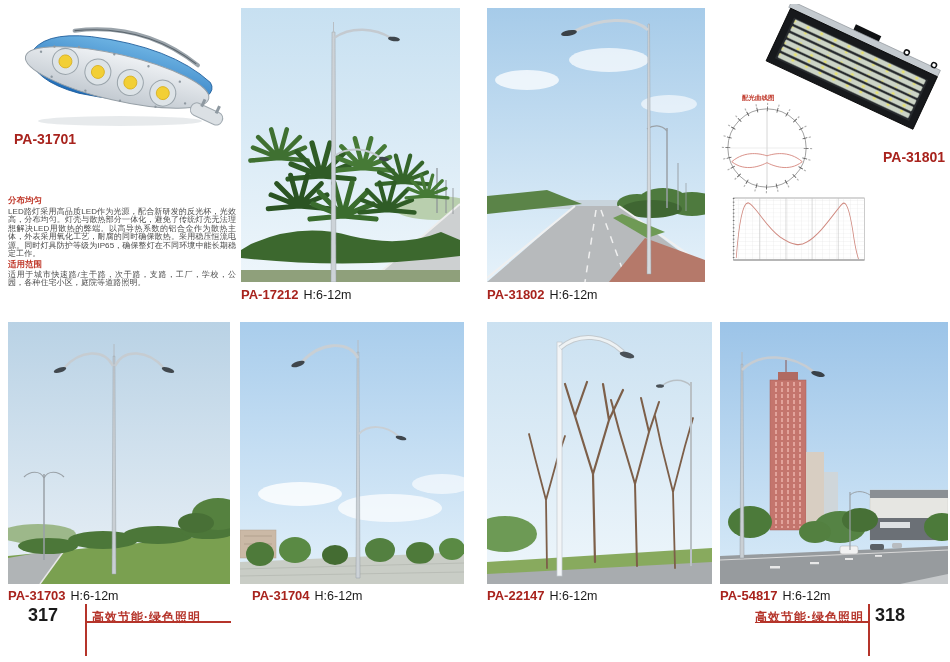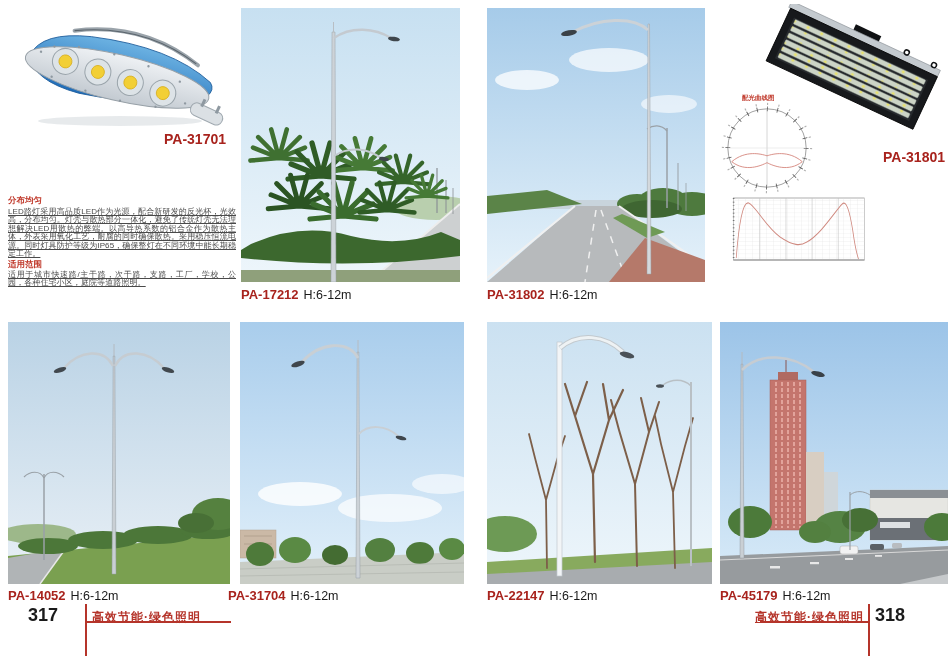--- a/index.html
+++ b/index.html
@@ -9,21 +9,21 @@
   figure.ph svg { display:block; width:100%; height:100%; }
 
   .plabel { position:absolute; white-space:nowrap; font-size:13px; }
   .plabel .model { color:#a8231d; font-weight:bold; margin-right:5px; }
   .plabel .ht { color:#1a1a1a; font-weight:normal; font-size:12.5px; }
 
   .big-model { position:absolute; color:#a8231d; font-weight:bold; font-size:14px; }
 
   .sec-title { position:absolute; color:#c0392b; font-weight:bold; font-size:8.5px; }
   .sec-body  { position:absolute; color:#4a4a4a; font-size:8px; line-height:8.4px;
-               text-align:justify; letter-spacing:0.1px;text-decoration:underline; }
+               text-align:justify; letter-spacing:0.1px; }
 
   .polar-title { position:absolute; color:#c0392b; font-weight:bold; font-size:6.5px; }
 
   .f-num { position:absolute; color:#1a1a1a; font-weight:bold; font-size:18px; }
   .f-slogan { position:absolute; color:#b5342a; font-weight:bold; font-size:12px; letter-spacing:1px;text-decoration:underline; }
   .f-div { position:absolute; width:2px; height:52px; background:#b5342a; }
   .f-line { position:absolute; height:1.5px; background:#b5342a; }
 </style>
 </head>
 <body>
@@ -72,21 +72,21 @@
       <path d="M52,30 Q118,6 180,36" fill="none" stroke="#9aa3aa" stroke-width="4" stroke-linecap="round"></path>
       <path d="M52,30 Q118,8 178,35" fill="none" stroke="#5a646c" stroke-width="1.2"></path>
       <g transform="rotate(12 186 72)">
         <rect x="184" y="72" width="34" height="13" rx="6" fill="#dbe0e4" stroke="#a0a9b0"></rect>
         <rect x="192" y="66" width="3" height="8" fill="#8f99a1"></rect>
         <rect x="208" y="66" width="3" height="8" fill="#8f99a1"></rect>
       </g>
     </g>
   </svg>
 </figure>
-<div class="big-model" style="left:14px;top:131px;width:212px;text-align:right">PA-31701</div>
+<div class="big-model" style="left:14px;top:131px;width:212px;text-align:left">PA-31701</div>
 
 <div class="sec-title" style="left:8px;top:195px">分布均匀</div>
 <div class="sec-body" style="left:8px;top:208px;width:228px">LED路灯采用高品质LED作为光源，配合新研发的反光杯，光效高，分布均匀。灯壳与散热部分一体化，避免了传统灯壳无法理想解决LED用散热的弊端。以高导热系数的铝合金作为散热主体，外表采用氧化工艺，耐腐的同时确保散热。采用稳压恒流电源。同时灯具防护等级为IP65，确保整灯在不同环境中能长期稳定工作。</div>
 <div class="sec-title" style="left:8px;top:259px">适用范围</div>
 <div class="sec-body" style="left:8px;top:271px;width:228px">适用于城市快速路/主干路，次干路，支路，工厂，学校，公园，各种住宅小区，庭院等道路照明。</div>
 
 <figure class="ph" style="left:241px;top:8px;width:219px;height:274px">
   <svg viewBox="0 0 219 274">
     <defs>
       <linearGradient id="sky1" x1="0" y1="0" x2="0" y2="1">
@@ -268,21 +268,21 @@
     </g>
     <polygon points="104,252 108,252 106.8,34 105.2,34" fill="#c9cfd4" stroke="#959ca2" stroke-width="0.5"></polygon>
     <line x1="106" y1="34" x2="106" y2="22" stroke="#b4bac0" stroke-width="1"></line>
     <path d="M105,44 C96,26 72,28 56,46" fill="none" stroke="#c6ccd1" stroke-width="2.5"></path>
     <ellipse cx="52" cy="48" rx="6.5" ry="2.4" fill="#41484e" transform="rotate(-18 52 48)"></ellipse>
     <path d="M107,44 C116,26 140,28 156,46" fill="none" stroke="#c6ccd1" stroke-width="2.5"></path>
     <ellipse cx="160" cy="48" rx="6.5" ry="2.4" fill="#41484e" transform="rotate(18 160 48)"></ellipse>
   </svg>
 </figure>
 <div class="plabel" style="left:8px;top:588px">
-  <span class="model">PA-14052</span><span class="ht">H:6-12m</span>
+  <span class="model">PA-31703</span><span class="ht">H:6-12m</span>
 </div>
 
 <figure class="ph" style="left:240px;top:322px;width:224px;height:262px">
   <svg viewBox="0 0 224 262">
     <defs>
       <linearGradient id="sky4" x1="0" y1="0" x2="0" y2="1">
         <stop offset="0" stop-color="#a9cdec"></stop>
           <stop offset="1" stop-color="#e2f0fa"></stop>
       </linearGradient>
     </defs>
@@ -309,21 +309,21 @@
     <line x1="0" y1="247" x2="224" y2="241" stroke="#b9bdb6" stroke-width="1"></line>
     <line x1="0" y1="254" x2="224" y2="250" stroke="#b9bdb6" stroke-width="1"></line>
     <polygon points="116,256 120,256 118.8,30 117.2,30" fill="#ccd2d7" stroke="#979ea4" stroke-width="0.5"></polygon>
     <line x1="118" y1="30" x2="118" y2="18" stroke="#b6bcc2" stroke-width="1"></line>
     <path d="M118,36 C108,18 80,20 62,40" fill="none" stroke="#c9cfd4" stroke-width="2.8"></path>
     <ellipse cx="58" cy="42" rx="7" ry="2.5" fill="#3f464c" transform="rotate(-18 58 42)"></ellipse>
     <path d="M119,112 C128,102 146,103 158,114" fill="none" stroke="#c9cfd4" stroke-width="2"></path>
     <ellipse cx="161" cy="116" rx="5.5" ry="2" fill="#3f464c" transform="rotate(14 161 116)"></ellipse>
   </svg>
 </figure>
-<div class="plabel" style="left:228px;top:588px">
+<div class="plabel" style="left:252px;top:588px">
   <span class="model">PA-31704</span><span class="ht">H:6-12m</span>
 </div>
 
 <figure class="ph" style="left:487px;top:322px;width:225px;height:262px">
   <svg viewBox="0 0 225 262">
     <defs>
       <linearGradient id="sky5" x1="0" y1="0" x2="0" y2="1">
         <stop offset="0" stop-color="#cbe1f1"></stop>
           <stop offset="1" stop-color="#eef6fb"></stop>
       </linearGradient>
@@ -407,21 +407,21 @@
       <line x1="130" y1="170" x2="130" y2="228" stroke-width="1.2"></line>
       <path d="M130,173 C136,168 144,169 150,173" fill="none" stroke-width="1"></path>
     </g>
     <polygon points="20,236 24,236 22.8,42 21.2,42" fill="#c9cfd4" stroke="#949ba1" stroke-width="0.5"></polygon>
     <line x1="22" y1="42" x2="22" y2="30" stroke="#b4bac0" stroke-width="1"></line>
     <path d="M22,48 C40,30 72,32 94,50" fill="none" stroke="#c6ccd2" stroke-width="2.5"></path>
     <ellipse cx="98" cy="52" rx="7" ry="2.5" fill="#3a4147" transform="rotate(14 98 52)"></ellipse>
   </svg>
 </figure>
 <div class="plabel" style="left:720px;top:588px">
-  <span class="model">PA-45179</span><span class="ht">H:6-12m</span>
+  <span class="model">PA-54817</span><span class="ht">H:6-12m</span>
 </div>
 
 <div class="f-num" style="left:28px;top:605px">317</div>
 <div class="f-div" style="left:85px;top:604px"></div>
 <div class="f-slogan" style="left:92px;top:609px">高效节能·绿色照明</div>
 <div class="f-line" style="left:85px;top:621px;width:146px"></div>
 
 <div class="f-slogan" style="left:742px;top:609px;width:122px;text-align:right">高效节能·绿色照明</div>
 <div class="f-div" style="left:868px;top:604px"></div>
 <div class="f-num" style="left:875px;top:605px">318</div>

